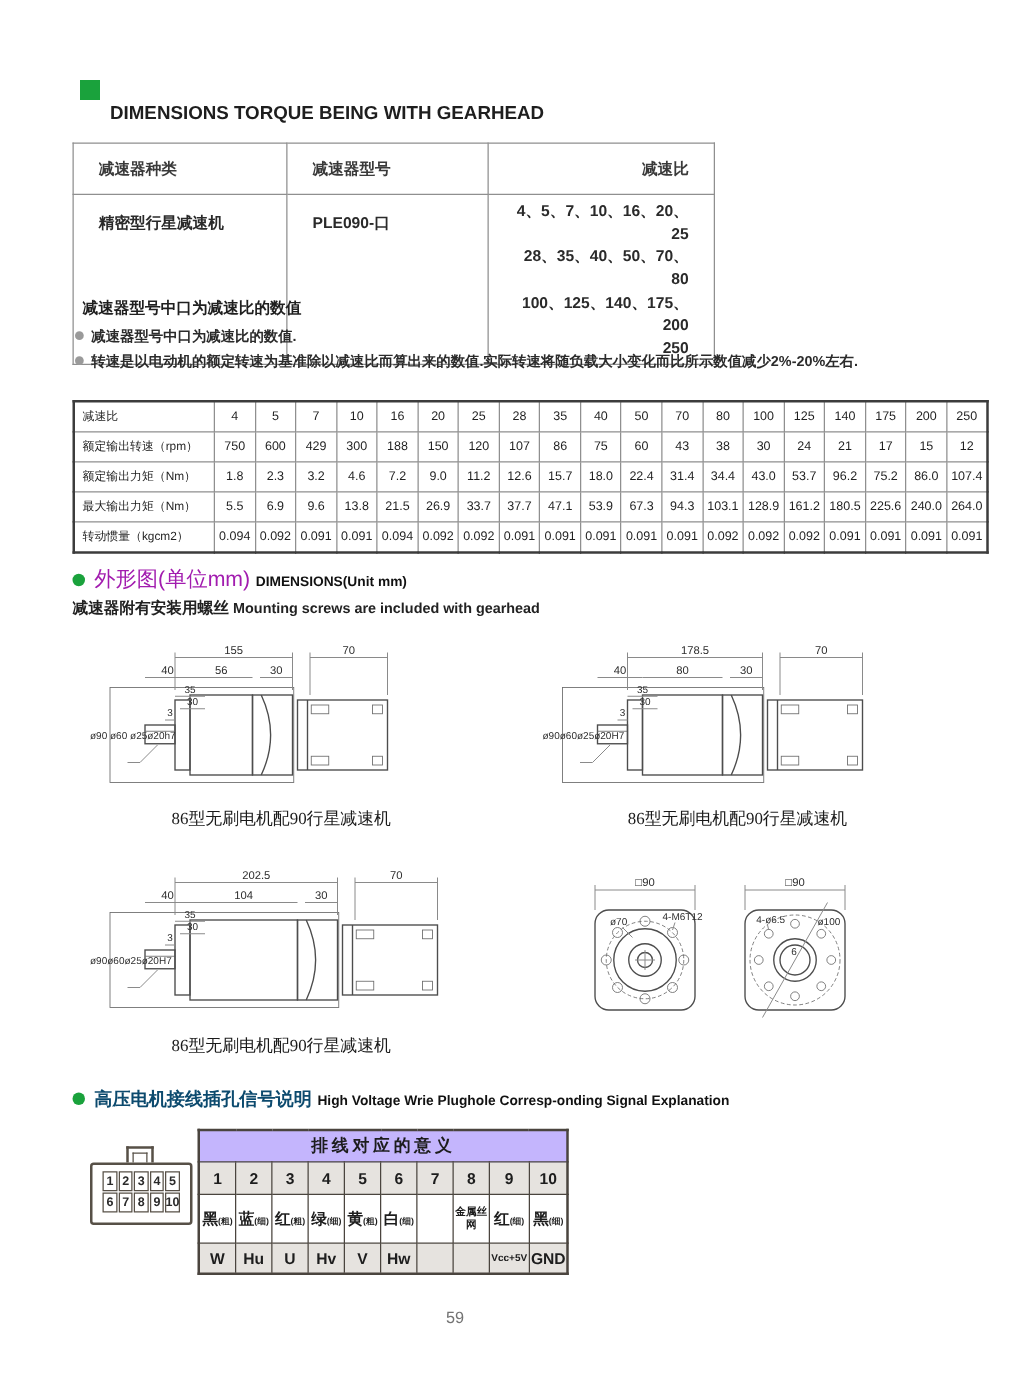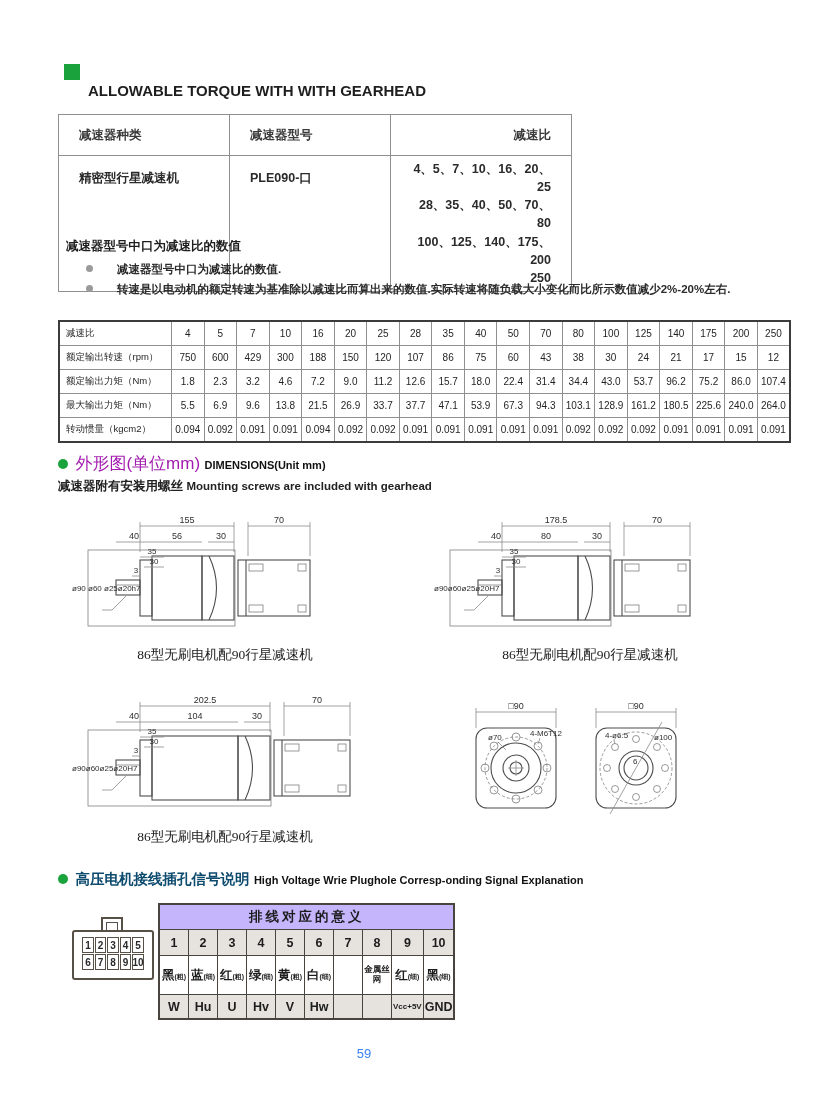--- a/index.html
+++ b/index.html
@@ -19,21 +19,21 @@
   .gtab table{width:390px;table-layout:fixed;}
   .gtab td{border:1.5px solid #8f8f8f;padding:4px 20px;font-size:12.5px;vertical-align:middle;margin-top:34px;}
   .gtab .hrow td{height:32px;font-weight:bold;color:#3a3a3a;}
   .gtab .brow td{height:80px;font-weight:bold;vertical-align:middle;}
   .gtab .r{text-align:right;}
   .ratios{font-size:11px;line-height:1.45;text-align:right;font-weight:bold;}
   .gfoot{left:66px;top:238px;font-size:12.5px;font-weight:bold;color:#1f1f1f;}
 
   
   .notes{left:60px;top:262px;display:flex;flex-direction:column;gap:5px;}
-  .note{display:flex;align-items:flex-start;gap:24px;font-size:11.5px;font-weight:bold;color:#2b2b2b;padding-left:26px;}
+  .note{display:flex;align-items:flex-start;gap:6px;font-size:11.5px;font-weight:bold;color:#2b2b2b;}
   .note .bullet{width:7px;height:7px;border-radius:50%;background:#9a9a9a;margin-top:3px;flex:none;}
 
   
   .stab{left:58px;top:320px;}
   .stab table{width:733px;table-layout:fixed;border:2px solid #3c3c3c;}
   .stab td{border:1px solid #8f8f8f;height:23px;text-align:center;font-size:10px;color:#1f1f1f;padding:0 1px;}
   .stab td.lbl{width:104px;text-align:left;padding-left:6px;font-size:9.5px;}
 
   
   .dimhdr{left:58px;top:452px;}
@@ -68,30 +68,30 @@
   .wtab td{border:1.6px solid #4a443e;text-align:center;vertical-align:middle;color:#1d1d1d;}
   .wtab .title{height:22px;font-size:13.5px;font-weight:bold;letter-spacing:3px;background:#c4b5fd;}
   .wtab .gray{background:#e6e3df;}
   .wtab .num{width:26px;height:23px;font-size:12.5px;font-weight:bold;}
   .wtab .colorcell{height:38px;font-size:12.5px;font-weight:bold;background:#fff;padding:0 1px;}
   .wtab .colorcell .sub{font-size:7px;font-weight:bold;}
   .wtab .colorcell .tiny{font-size:8.5px;display:inline-block;line-height:1.15;}
   .wtab .sig{height:21px;font-size:12.5px;font-weight:bold;}
   .wtab .sig.small{font-size:8px;}
 
-  .pageno{left:0;top:1046px;width:728px;text-align:center;font-size:13px;color:#3b82f6;}
+  .pageno{left:0;top:1046px;width:728px;text-align:center;font-size:13px;color:#737373;}
 </style>
 </head>
 <body>
 
 <div class="abs hdr">
   <div class="hdr-row">
     <span class="gsq"></span>
   </div>
-  <div class="t-en">ALLOWABLE TORQUE WITH WITH GEARHEAD</div>
+  <div class="t-en">DIMENSIONS TORQUE BEING WITH GEARHEAD</div>
 </div>
 
 <div class="abs gtab">
   <table>
     <tbody>
         <tr class="hrow">
       <td style="width:130px">减速器种类</td>
       <td style="width:120px">减速器型号</td>
       <td class="r" style="width:140px">减速比</td>
     </tr>

